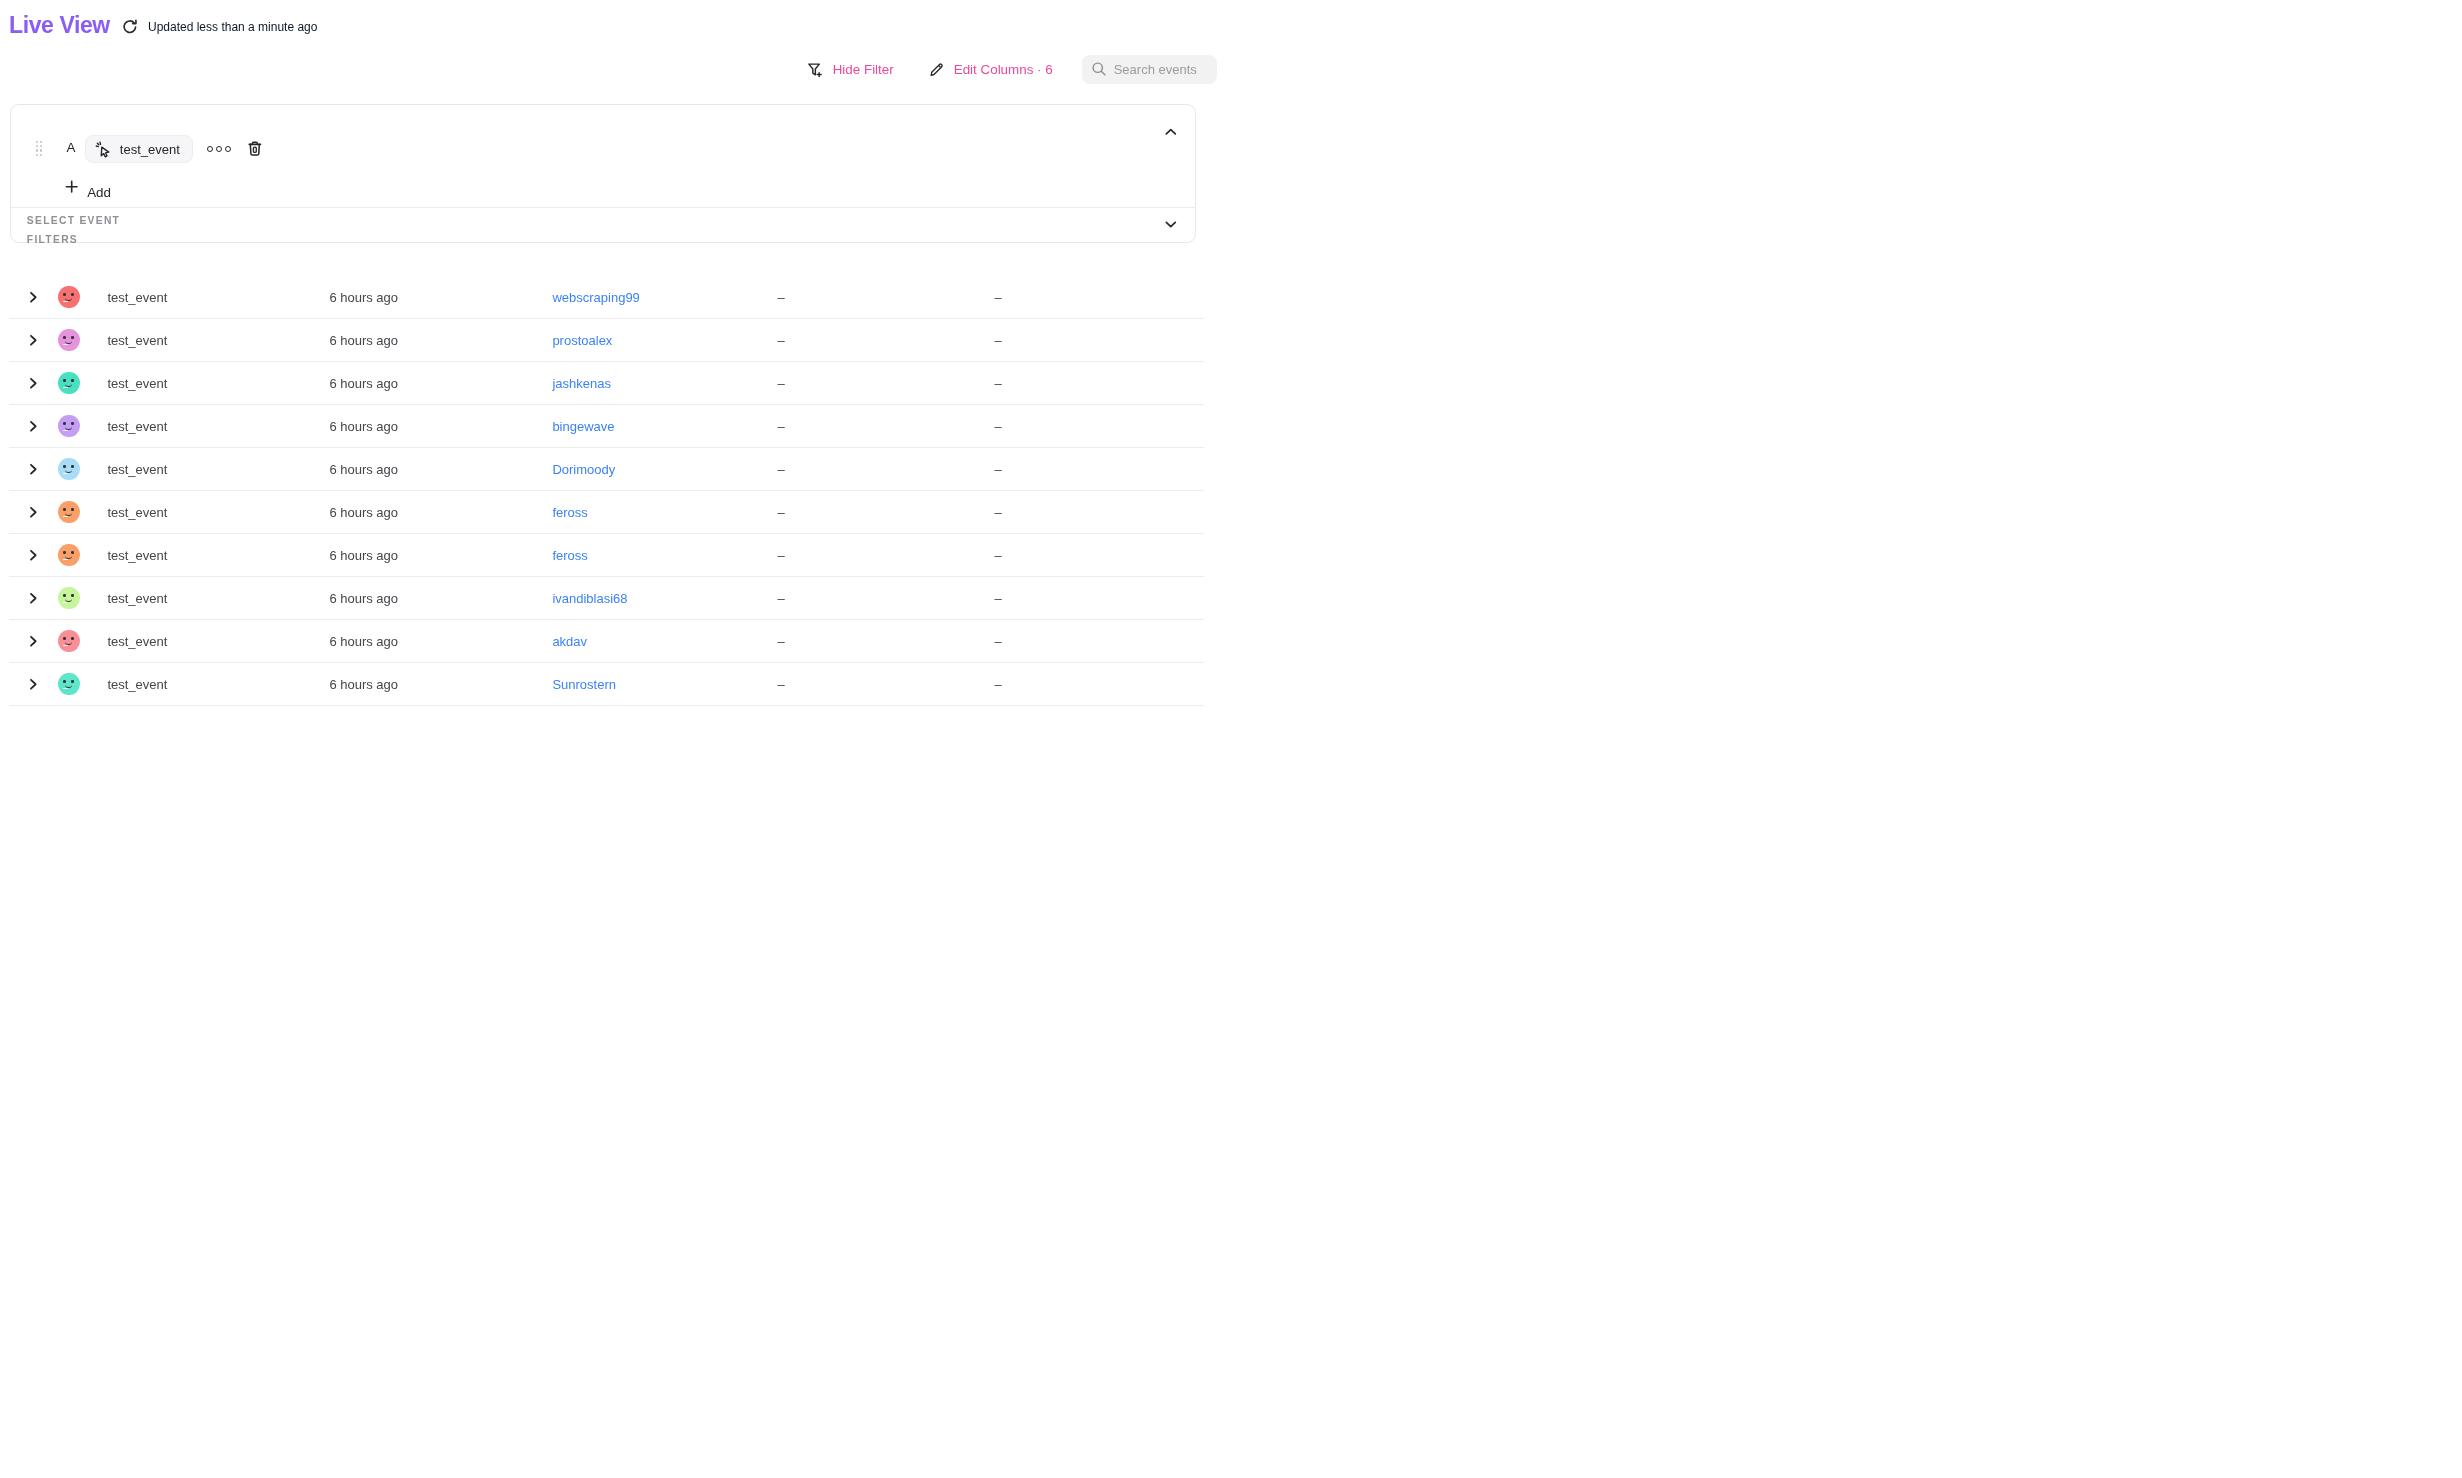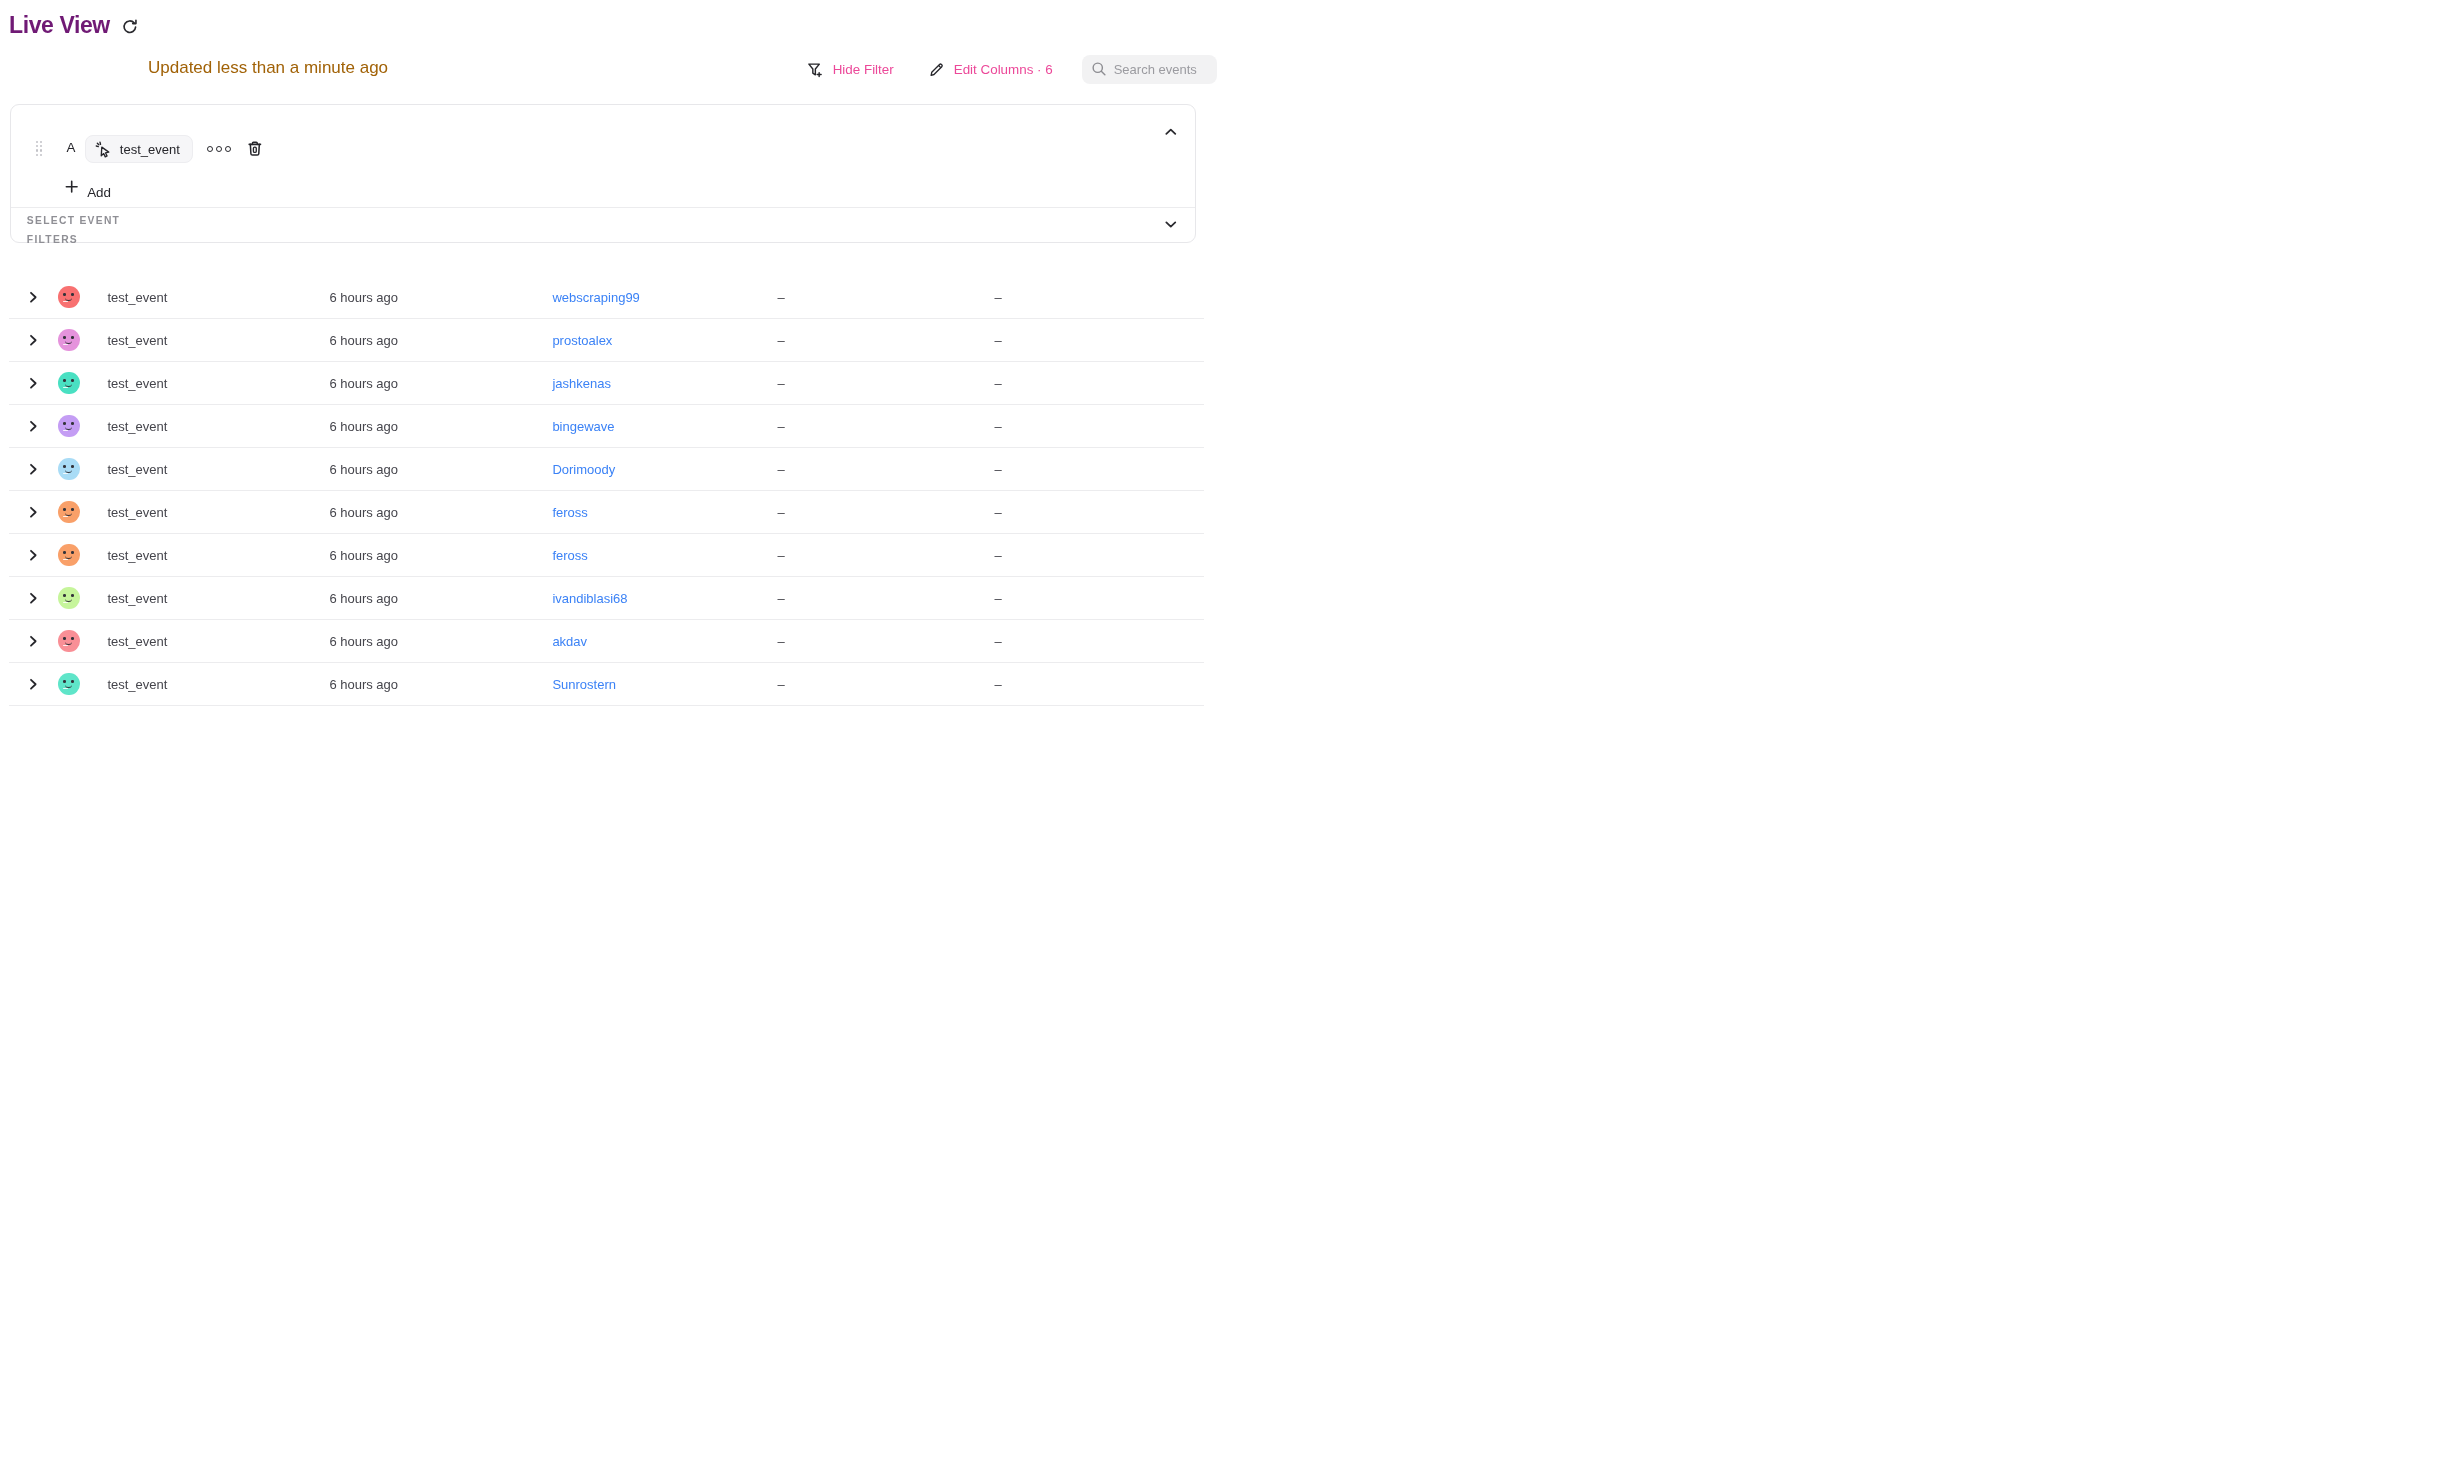--- a/index.html
+++ b/index.html
@@ -1,23 +1,23 @@
 <!DOCTYPE html>
 <html style="font-size:14.3px"><head>
 <meta charset="utf-8">
 <style>
   * { margin:0; padding:0; box-sizing:border-box; }
   html,body { background:#ffffff; }
   body { font-family:"Liberation Sans", sans-serif; color:#26262b; }
   .page { position:relative; width:1231px; height:739px; overflow:hidden; background:#fff; }
 
   
-  .page-title { position:absolute; left:9px; top:11.6px; font-size:23px; font-weight:700; letter-spacing:-0.4px; color:#701a75; }
+  .page-title { position:absolute; left:9px; top:11.6px; font-size:23px; font-weight:700; letter-spacing:-0.4px; color:#8b5cf6; }
   .refresh-btn { position:absolute; left:121px; top:18px; width:18px; height:18px; cursor:pointer; }
-  .updated-status { position:absolute; left:148px; top:19.7px; font-size:17px; color:#a16207;margin-top:38px; }
+  .updated-status { position:absolute; left:148px; top:19.7px; font-size:12px; color:#0f172a; }
 
   
   .toolbar { position:absolute; top:55px; right:14.3px; height:29px; display:flex; align-items:center; }
   .tool-btn { display:flex; align-items:center; gap:9px; font-size:13.4px; font-weight:500; color:#ec4899; cursor:pointer; white-space:nowrap; }
   .tool-btn + .tool-btn { margin-left:34px; }
   .search-box { position:relative; margin-left:29px; width:135px; height:29px; background:#f2f2f3; border-radius:8px; }
   .search-box svg { position:absolute; left:9px; top:6.3px; }
   .search-input { width:100%; height:100%; border:none; outline:none; background:transparent; padding:0 9px 0 32px; font-size:13px; font-family:"Liberation Sans", sans-serif; color:#701a75; }
   .search-input::placeholder { color:#9b9ba0; }
 

